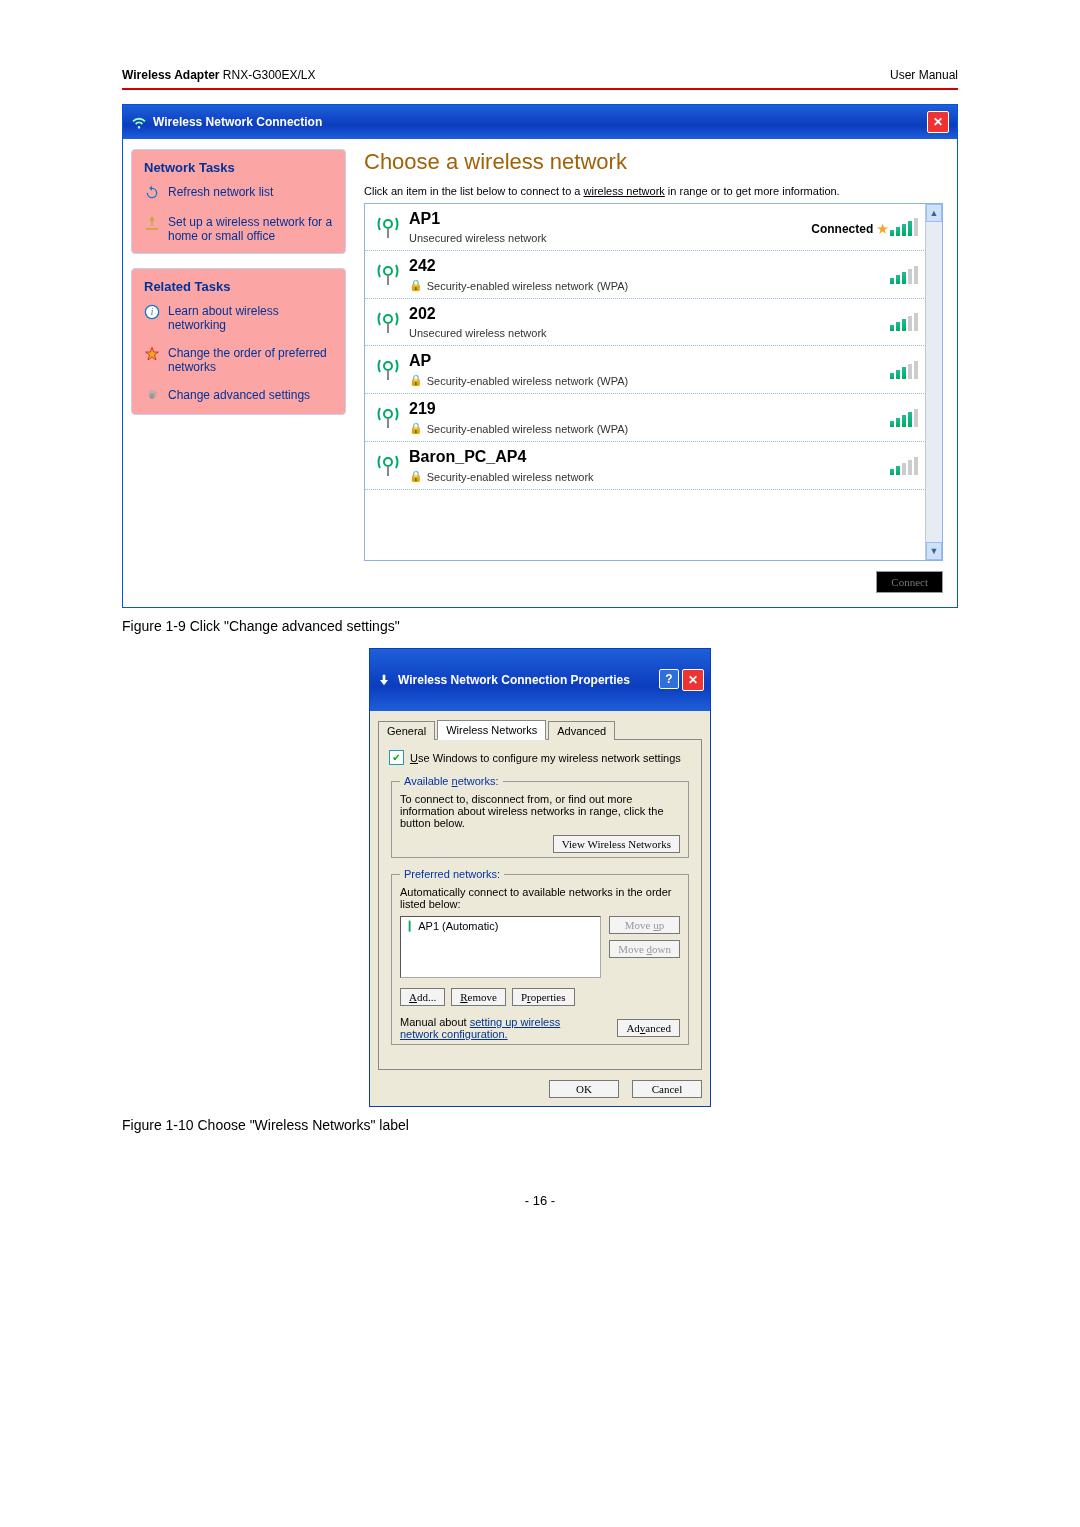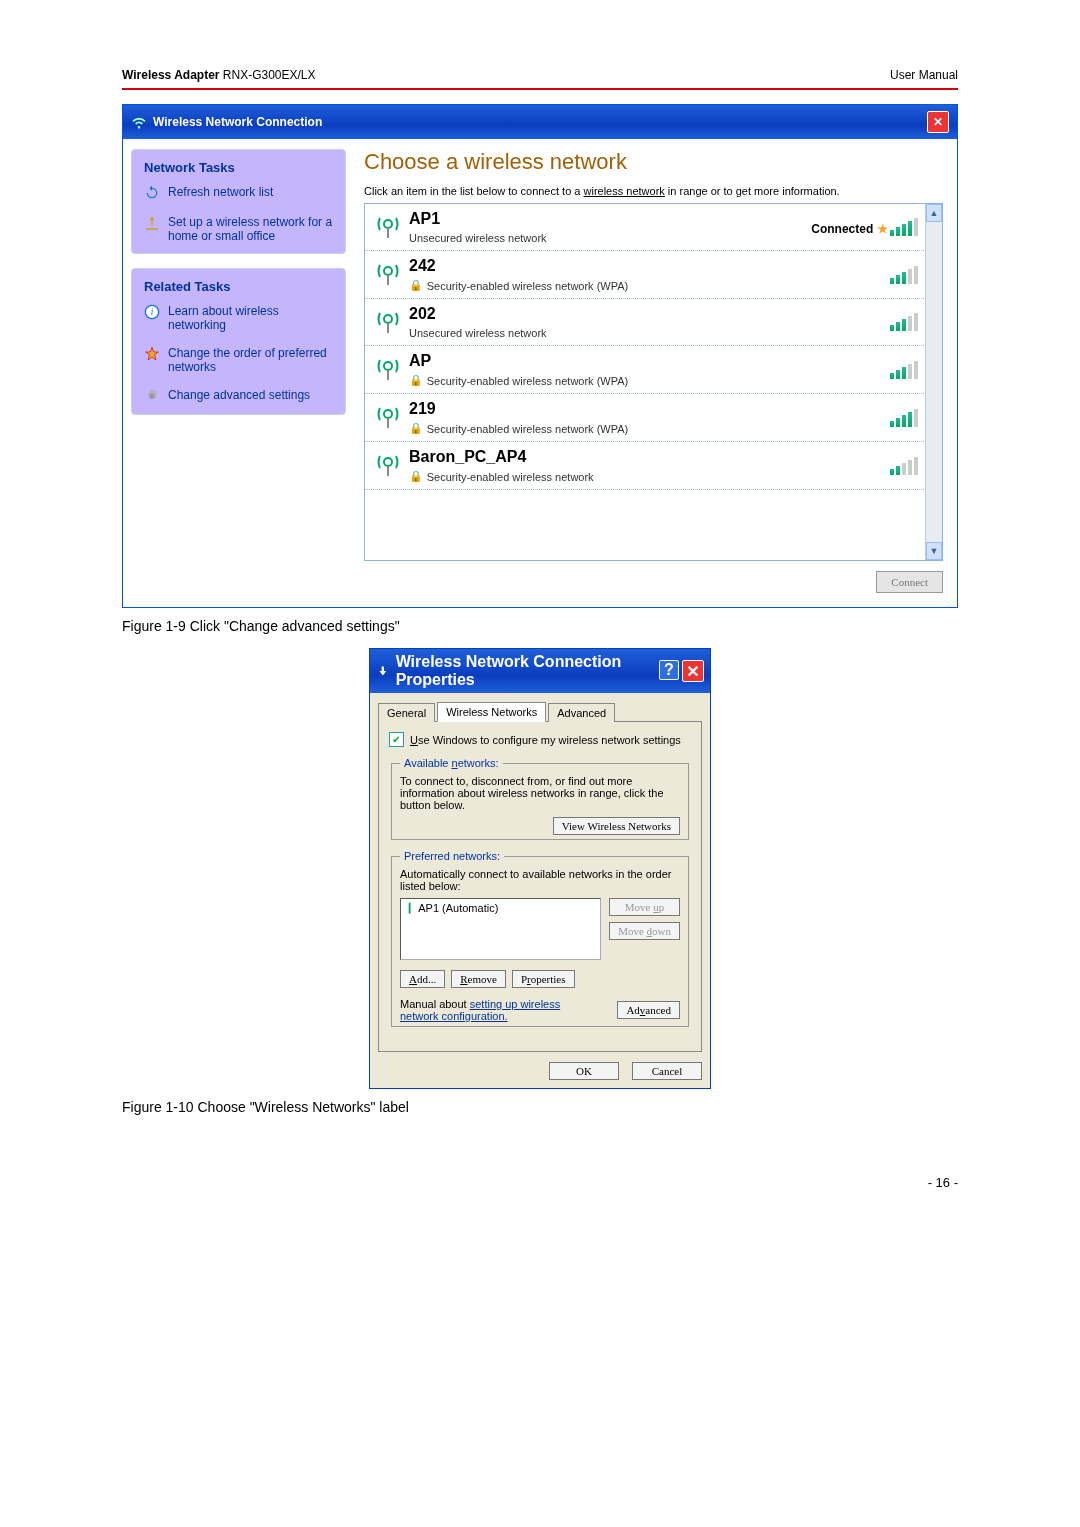--- a/index.html
+++ b/index.html
@@ -7,21 +7,21 @@
   .hdr{display:flex;justify-content:space-between;border-bottom:2px solid #d40000;padding-bottom:6px;margin-bottom:14px}
   .hdr-left b{font-family:Arial,sans-serif}
   
   .xpwin{border:1px solid #0055e5;background:#fff}
   .titlebar{background:linear-gradient(#1f5fd9,#0b3dbf 60%,#1f5fd9);color:#fff;padding:6px 8px;display:flex;align-items:center;justify-content:space-between;font-weight:bold}
   .titlebar .ttl{display:flex;align-items:center;gap:6px}
   .tb-icon{width:16px;height:16px}
   .closebtn{width:20px;height:20px;background:#e33;border:1px solid #fff;display:flex;align-items:center;justify-content:center;color:#fff;font-weight:bold;border-radius:2px}
   .winbody{display:flex;background:#fff}
   .side{width:215px;padding:10px 8px;display:flex;flex-direction:column;gap:14px}
-  .panel{border:1px solid #c3d3ef;border-radius:4px;background:#c4b5fd;padding:10px 12px}
+  .panel{border:1px solid #c3d3ef;border-radius:4px;background:#fca5a5;padding:10px 12px}
   .panel-title{color:#003399;font-weight:bold;margin-bottom:10px;font-size:13px}
   .task{display:flex;gap:8px;align-items:flex-start;color:#003399;margin-bottom:14px}
   .task:last-child{margin-bottom:0}
   .task .ic{width:16px;height:16px;flex-shrink:0}
   .main{flex:1;padding:6px 14px 14px 10px}
   .main h1{font:normal 22px "Trebuchet MS",sans-serif;color:#a16207;margin:4px 0 10px 0}
   .hint{font-size:11px;margin-bottom:6px}
   .listwrap{border:1px solid #8db2e3;height:356px;overflow:hidden;position:relative}
   .scroll{position:absolute;right:0;top:0;bottom:0;width:16px;background:#e7ecf3;border-left:1px solid #bcd;display:flex;flex-direction:column;justify-content:space-between}
   .sbar-btn{height:16px;background:#cfe0f7;border:1px solid #9bf;display:flex;align-items:center;justify-content:center;color:#369;font-size:9px}
@@ -29,44 +29,44 @@
   .item .radio-ic{width:30px;display:flex;align-items:center;justify-content:center}
   .item .radio-ic span{font-size:14px;color:#0b6}
   .item .info{flex:1;margin-left:6px}
   .item .name{font-weight:bold;font-size:16px}
   .item .sec{font-size:11px;color:#333;display:flex;align-items:center;gap:4px;margin-top:4px}
   .lock{color:#c90}
   .right{display:flex;flex-direction:row;align-items:flex-end;gap:2px}
   .conn{font-weight:bold;display:flex;align-items:center;gap:4px}
   .star{color:#f5a623}
   .connectbar{display:flex;justify-content:flex-end;padding:10px 0 0 0}
-  .btn{border:1px solid #9a9a9a;background:#e5e5e5;padding:4px 14px;font:11px Tahoma;color:#777}
+  .btn{border:1px solid #9a9a9a;background:#000000;padding:4px 14px;font:11px Tahoma;color:#777}
   
   .cap{font:14px Arial;margin:10px 0 14px 0}
   
   .dlg{width:340px;margin:0 auto;border:1px solid #0a3db9}
-  .dlg .titlebar{padding:4px 6px;font-size:16px}
+  .dlg .titlebar{padding:20px 6px;font-size:12px}
   .helpbtn{width:18px;height:18px;background:#2f6fda;border:1px solid #fff;color:#fff;display:flex;align-items:center;justify-content:center;border-radius:2px;font-weight:bold;margin-right:3px}
   .dlg-body{background:#ece9d8;padding:8px;font-size:11px}
   .tabs{display:flex;align-items:flex-end;border-bottom:1px solid #888}
   .tab{padding:3px 8px;border:1px solid #888;border-bottom:none;background:#ece9d8;margin-right:2px;position:relative;top:1px}
   .tab.active{background:#fff;border-bottom:1px solid #fff}
   .tabpane{border:1px solid #888;border-top:none;padding:10px 10px 14px 10px;background:#ece9d8}
   .chk{display:flex;align-items:center;gap:6px;margin-bottom:10px}
   .chk .box{width:13px;height:13px;border:1px solid #29b;background:#fff;display:flex;align-items:center;justify-content:center;color:#0a0;font-size:10px}
   fieldset{border:1px solid #9a9a9a;padding:6px 8px 4px 8px;margin-bottom:10px}
   legend{color:#0033aa;padding:0 4px}
   .winbtn{border:1px solid #777;background:#f4f4f4;padding:2px 8px;font:11px Tahoma}
   .winbtn.disabled{color:#999}
   .listbox{border:1px inset #aaa;background:#fff;height:60px;overflow:hidden}
   .lb-item{padding:2px 4px;display:flex;align-items:center;gap:4px}
   .rowbtns{display:flex;gap:6px}
   .footer{display:flex;justify-content:flex-end;gap:13px;padding-top:10px}
   a.lnk{color:#003399;text-decoration:underline;cursor:default}
-  .pgnum{text-align:right;font:13px Arial;margin-top:60px}
+  .pgnum{text-align:center;font:13px Arial;margin-top:60px}
   u.acc{text-decoration:underline}
   .bars{display:flex;align-items:flex-end;gap:2px;height:18px}
   .bars i{width:4px;background:linear-gradient(#2b9,#0a6);display:block}
 </style>
 </head>
 <body>
 
 <div class="page">
   <div class="hdr">
     <div class="hdr-left"><b>Wireless Adapter</b><span> RNX-G300EX/LX</span></div>

